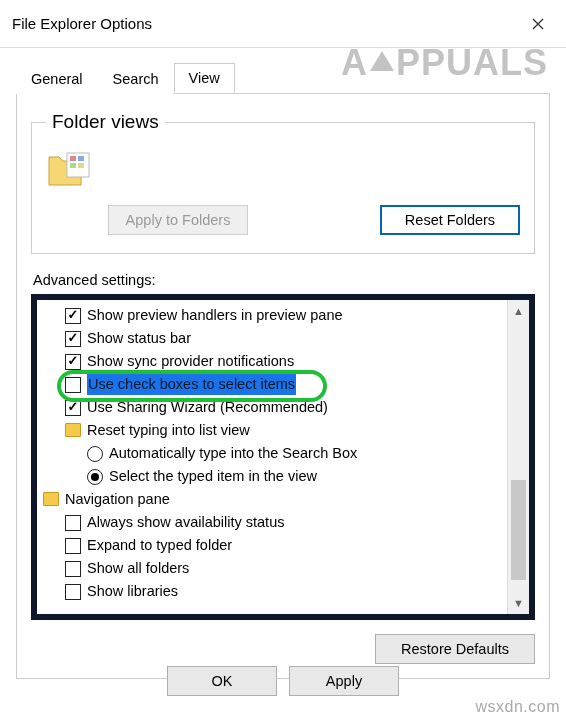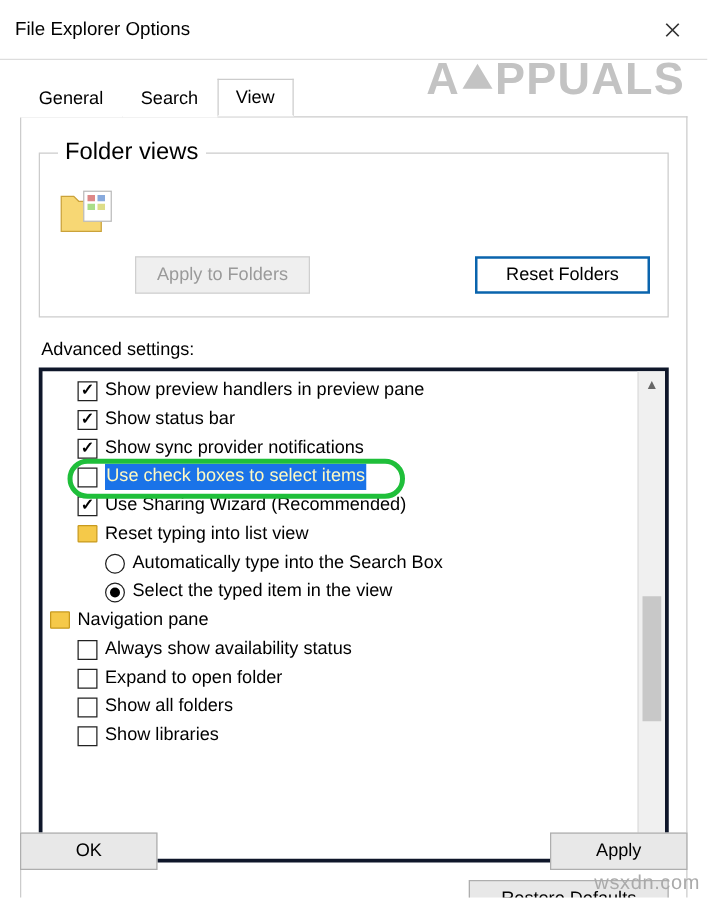--- a/index.html
+++ b/index.html
@@ -73,22 +73,22 @@
     padding: 6px 10px;
     background: #e8e8e8;
     border: 1px solid #aeaeae;
     font: inherit;
     text-align:center;
   }
   .btn.disabled { color:#9a9a9a; border-color:#cfcfcf; background:#efefef;}
   .btn.focus { background:#fff; border:2px solid #0a64ad; padding:5px 9px;}
   .adv-label { margin: 6px 0 6px 2px; }
   .adv-box {
-    border:3px solid #0f172a;
-    height: 396px;
+    border:6px solid #0f172a;
+    height: 326px;
     position:relative;
     overflow:hidden;
     background:#fff;
     text-align:right;
   }
   .adv-inner { position:absolute; inset:0 22px 0 0; overflow:hidden; padding:4px 0 4px 6px;}
   .scroll-track {
     position:absolute; right:0; top:0; bottom:0; width:22px;
     background:#f0f0f0; border-left:1px solid #ddd;
     display:flex; flex-direction:column; align-items:center;
@@ -104,32 +104,32 @@
   }
   .chk.checked::after { content:"✓"; font-weight:bold; position:relative; top:-1px;}
   .radio {
     width:16px; height:16px; border:1.5px solid #222; border-radius:50%; display:inline-flex; align-items:center; justify-content:center;
   }
   .radio.sel::after { content:""; width:8px; height:8px; background:#000; border-radius:50%;}
   .folder-mini {
     width:16px; height:14px; background:#f5c949; border:1px solid #c89a1e; border-radius:1px; position:relative; top:-1px;
   }
   .highlighted .lbl {
-    background:#1a73e8; color:#fef9c3; padding:0 1px;
+    background:#1a73e8; color:#0f172a; padding:0 1px;
   }
   .circle-annot {
     position:absolute;
     border:4px solid #1fbf3a;
     border-radius:24px;
     pointer-events:none;
   }
   .restore-row { display:flex; justify-content:flex-end; margin-top:14px; }
   .bottom-buttons {
     position:absolute; left:0; right:0; bottom:22px;
-    display:flex; gap:12px; justify-content:space-between;
+    display:flex; gap:12px; justify-content:center;
     padding: 0 16px;
   }
   .bottom-buttons .btn { min-width:110px; }
   .watermark {
     position:absolute; right:6px; bottom:2px; font-size:16px; color:#aaa; letter-spacing:.5px;
   }
   .brand {
     position:absolute; top:42px; right:18px; font-size:36px; font-weight:700; color:#bdbdbd; letter-spacing:1px;
     display:flex; align-items:center; gap:2px; opacity:.9; pointer-events:none;
   }
@@ -223,21 +223,21 @@
           <div class="tree-item ">
             <span class="folder-mini"></span>
             <span class="lbl">Navigation pane</span>
           </div>
           <div class="tree-item ti-ind1">
             <span class="chk"></span>
             <span class="lbl">Always show availability status</span>
           </div>
           <div class="tree-item ti-ind1">
             <span class="chk"></span>
-            <span class="lbl">Expand to open folder</span>
+            <span class="lbl">Expand to typed folder</span>
           </div>
           <div class="tree-item ti-ind1">
             <span class="chk"></span>
             <span class="lbl">Show all folders</span>
           </div>
           <div class="tree-item ti-ind1">
             <span class="chk"></span>
             <span class="lbl">Show libraries</span>
           </div>
         </div>

